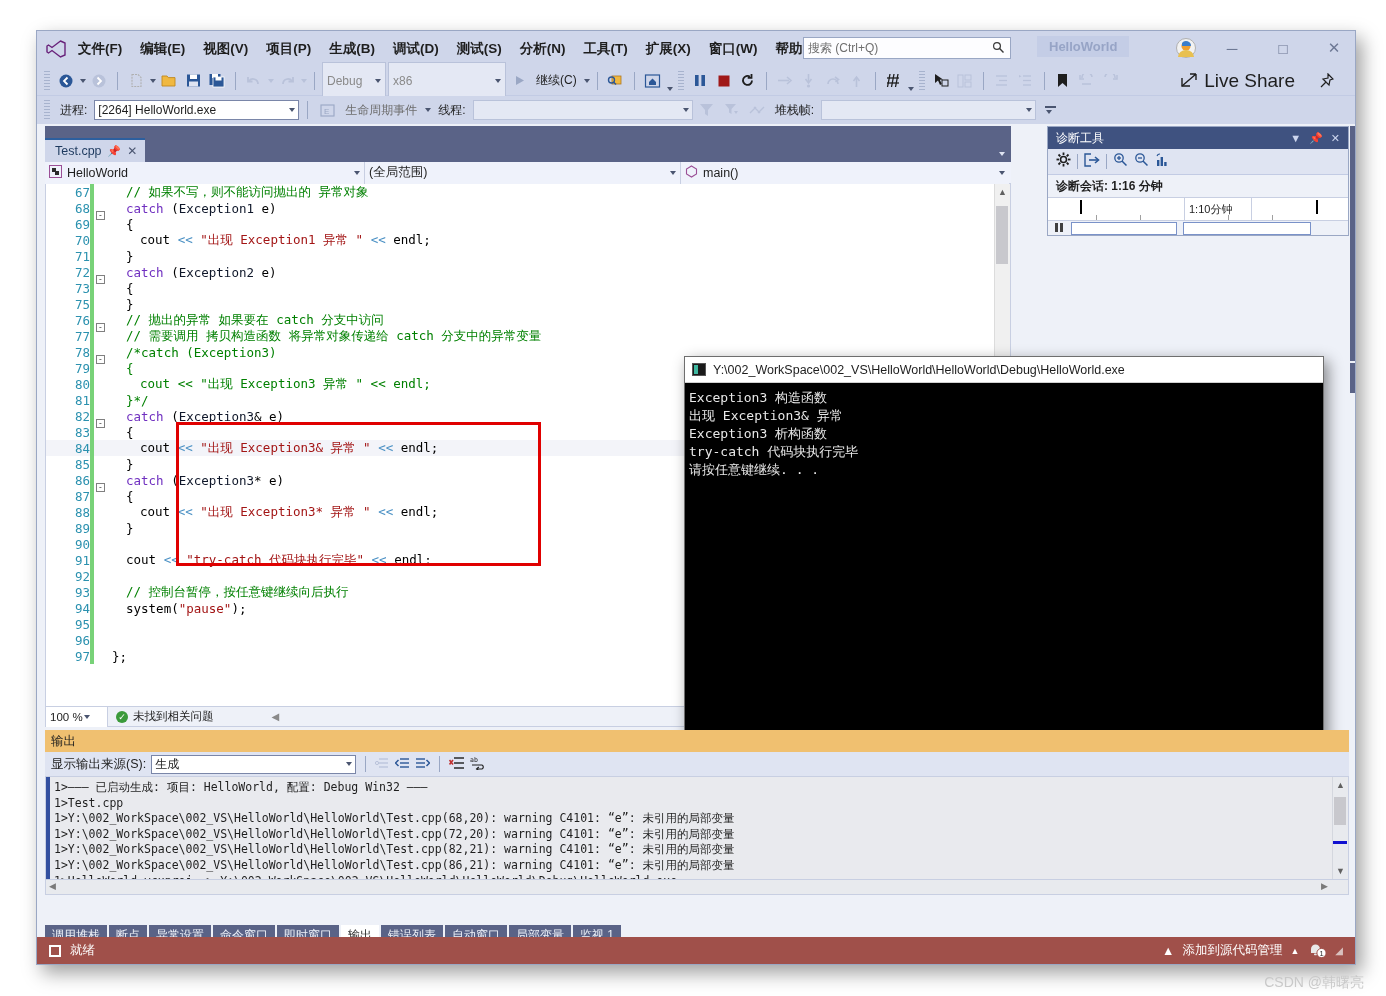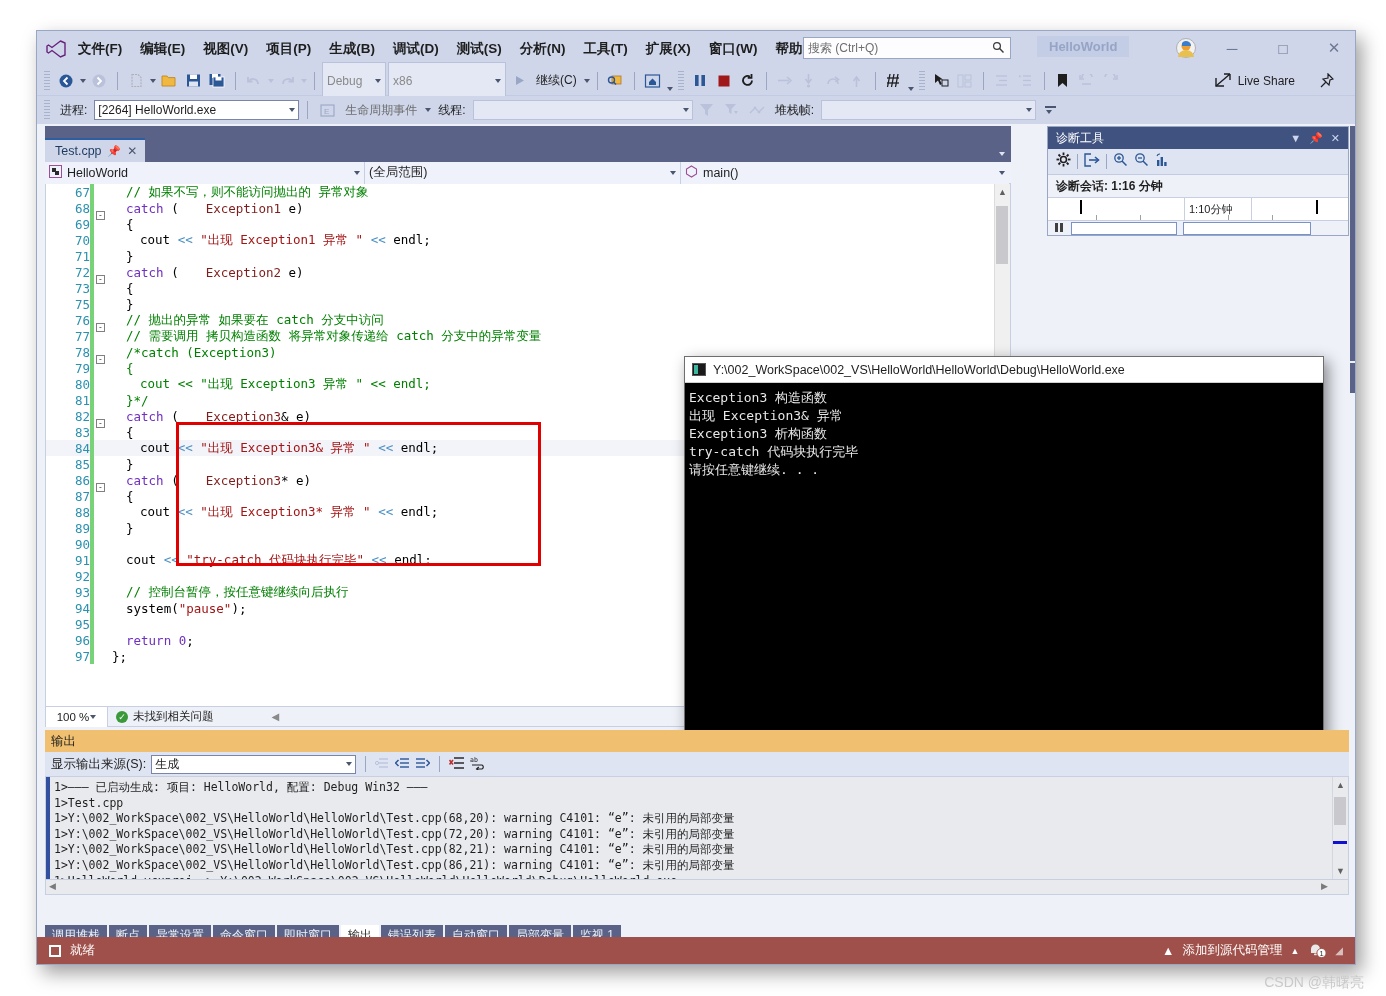--- a/index.html
+++ b/index.html
@@ -56,21 +56,21 @@
     repeating-linear-gradient(to bottom,#9aa7c4 0 1px,transparent 1px 3px); margin:0 3px; opacity:.75;}
   .tb-btn{ width:22px; height:22px; display:flex; align-items:center; justify-content:center; }
   .caret{ width:0;height:0;border-left:3.5px solid transparent;border-right:3.5px solid transparent;border-top:4px solid #4a5570; margin-left:1px;}
   .tb-combo{
     height:38px; background:#e4e8f4; border:1px solid #b9c2da;
     display:flex; align-items:center; justify-content:space-between;
     font-size:12px; color:#8a8a8a; padding:0 4px;
   }
   .tb-label{ font-size:12px; color:#1e1e1e; margin:0 4px; }
   .tb-txt-btn{ font-size:12px; color:#6e6e6e; padding:0 4px;}
-  .live-share{ position:absolute; right:60px; font-size:12px; color:#1e1e1e; display:flex; align-items:center; gap:6px;}
+  .live-share{ position:absolute; right:60px; font-size:19px; color:#1e1e1e; display:flex; align-items:center; gap:6px;}
   .pin-btn{ position:absolute; right:18px; }
 
   .toolbar2{ height:28px; background:#cfd6ea; display:flex; align-items:center; padding-left:4px; gap:3px; position:relative; }
   .proc-combo{
     width:205px; height:20px; background:#fff; border:1px solid #7a86a8;
     display:flex; align-items:center; justify-content:space-between; padding:0 3px;
     font-size:12px; color:#1e1e1e;
   }
   .thread-combo{
     width:220px; height:20px; background:#e4e8f4; border:1px solid #b9c2da;
@@ -105,34 +105,34 @@
   }
   .code-scroll{ position:relative; }
   .code-line{ height:16px; display:flex; align-items:center; font-family:"DejaVu Sans Mono", monospace; font-size:12.5px; white-space:pre; }
   .ln{ width:44px; text-align:right; color:#2b91af; flex:none; font-family:"DejaVu Sans Mono", monospace; font-size:12.5px;}
   .chg{ width:4px; flex:none; background:#78d278; height:16px;}
   .gut2{ width:16px; flex:none; position:relative; }
   .fold{ position:absolute; left:2px; top:3px; width:9px; height:9px; border:1px solid #808080; background:#fff; font-size:8px; line-height:7px; text-align:center; color:#404040;}
   .ind{ width:14px; flex:none; position:relative;}
   .ind:before{ content:""; position:absolute; left:5px; top:0; bottom:0; border-left:1px dotted #b0b0b0;}
   .codetext{ flex:1; padding-left:2px; }
-  .kw{ color:#7030c0; } .typ{ color:#7f1d1d;margin-left:27px; } .str{ color:#a31515; }
+  .kw{ color:#7030c0; } .typ{ color:#0f172a; } .str{ color:#a31515; }
   .cmt{ color:#008000; } .op{ color:#4a90c4; } .plain{ color:#000000; }
   .num{ color:#7030c0; }
   .hl-line{ background:#f3f4f9; }
   .red-box{
     position:absolute; left:130px; top:238px; width:365px; height:144px;
     border:3px solid #e00000; pointer-events:none;
   }
   .code-vscroll{ position:absolute; right:0; top:0; width:16px; height:100%; background:#f0f0f0; border-left:1px solid #dcdcdc;}
   .vs-thumb{ position:absolute; right:2px; top:22px; width:12px; height:58px; background:#c8c8cd;}
   .vs-arrow{ position:absolute; right:3px; font-size:9px; color:#606060;}
 
   .statline{ height:20px; background:#eef1f8; display:flex; align-items:center; border:1px solid #c8cfe2; border-top:none; }
-  .zoom-combo{ width:62px; height:20px; background:#fff; border-right:1px solid #c8cfe2; display:flex; align-items:center; justify-content:center; padding:0 4px; font-size:11.5px; color:#1e1e1e;}
+  .zoom-combo{ width:62px; height:20px; background:#fff; border-right:1px solid #c8cfe2; display:flex; align-items:center; justify-content:flex-start; padding:0 4px; font-size:11.5px; color:#1e1e1e;}
   .issue-txt{ font-size:11.5px; color:#1e1e1e; margin-left:8px; display:flex; align-items:center; gap:5px;}
   .ok-dot{ width:12px; height:12px; border-radius:50%; background:#3a9a3a; color:#fff; font-size:9px; line-height:12px; text-align:center;}
 
   
   .diag-pane{ position:absolute; left:1010px; top:2px; width:302px; height:110px;
     background:#eef1f8; border:1px solid #9aa7c4;}
   .diag-title{ height:22px; background:#3f5280; display:flex; align-items:center; padding:0 4px 0 8px; color:#fff; font-size:12px;}
   .diag-title .spacer{ flex:1; }
   .diag-tt{ color:#cdd6ee; font-size:11px; padding:0 4px;}
   .diag-toolbar{ height:26px; background:#dfe4f2; display:flex; align-items:center; padding-left:8px; gap:6px; border-bottom:1px solid #c2cbe4;}
@@ -573,21 +573,21 @@
             <div class="code-line"><span class="ln">86</span><span class="chg"></span><span class="gut2"><span class="fold">-</span></span><span class="ind"></span><span class="codetext"><span class="kw">catch</span><span class="plain"> (</span><span class="typ">Exception3</span><span class="plain">* e)</span></span></div>
             <div class="code-line"><span class="ln">87</span><span class="chg"></span><span class="gut2"></span><span class="ind"></span><span class="codetext"><span class="plain">{</span></span></div>
             <div class="code-line"><span class="ln">88</span><span class="chg"></span><span class="gut2"></span><span class="ind"></span><span class="ind"></span><span class="codetext"><span class="plain">cout </span><span class="op">&lt;&lt;</span><span class="str"> "出现 Exception3* 异常 "</span><span class="plain"> </span><span class="op">&lt;&lt;</span><span class="plain"> endl;</span></span></div>
             <div class="code-line"><span class="ln">89</span><span class="chg"></span><span class="gut2"></span><span class="ind"></span><span class="codetext"><span class="plain">}</span></span></div>
             <div class="code-line"><span class="ln">90</span><span class="chg"></span><span class="gut2"></span><span class="codetext"></span></div>
             <div class="code-line"><span class="ln">91</span><span class="chg"></span><span class="gut2"></span><span class="ind"></span><span class="codetext"><span class="plain">cout </span><span class="op">&lt;&lt;</span><span class="str"> "try-catch 代码块执行完毕"</span><span class="plain"> </span><span class="op">&lt;&lt;</span><span class="plain"> endl;</span></span></div>
             <div class="code-line"><span class="ln">92</span><span class="chg"></span><span class="gut2"></span><span class="codetext"></span></div>
             <div class="code-line"><span class="ln">93</span><span class="chg"></span><span class="gut2"></span><span class="ind"></span><span class="codetext"><span class="cmt">// 控制台暂停，按任意键继续向后执行</span></span></div>
             <div class="code-line"><span class="ln">94</span><span class="chg"></span><span class="gut2"></span><span class="ind"></span><span class="codetext"><span class="plain">system(</span><span class="str">"pause"</span><span class="plain">);</span></span></div>
             <div class="code-line"><span class="ln">95</span><span class="chg"></span><span class="gut2"></span><span class="codetext"></span></div>
-            <div class="code-line"><span class="ln">96</span><span class="chg"></span><span class="gut2"></span><span class="ind"></span><span class="codetext"><span class="kw">return</span><span class="plain"> </span><span class="num">0</span><span class="plain">;</span></span></div>
+            <div class="code-line"><span class="ln">96</span><span class="chg"></span><span class="gut2"></span><span class="ind"></span></div>
             <div class="code-line"><span class="ln">97</span><span class="chg"></span><span class="gut2"></span><span class="codetext"><span class="plain">};</span></span></div>
           </div>
         <div class="red-box"></div>
         <div class="code-vscroll">
           <div class="vs-arrow" style="top:3px">▲</div>
           <div class="vs-thumb"></div>
           <div class="vs-arrow" style="bottom:3px">▼</div>
         </div>
       </div>
 

